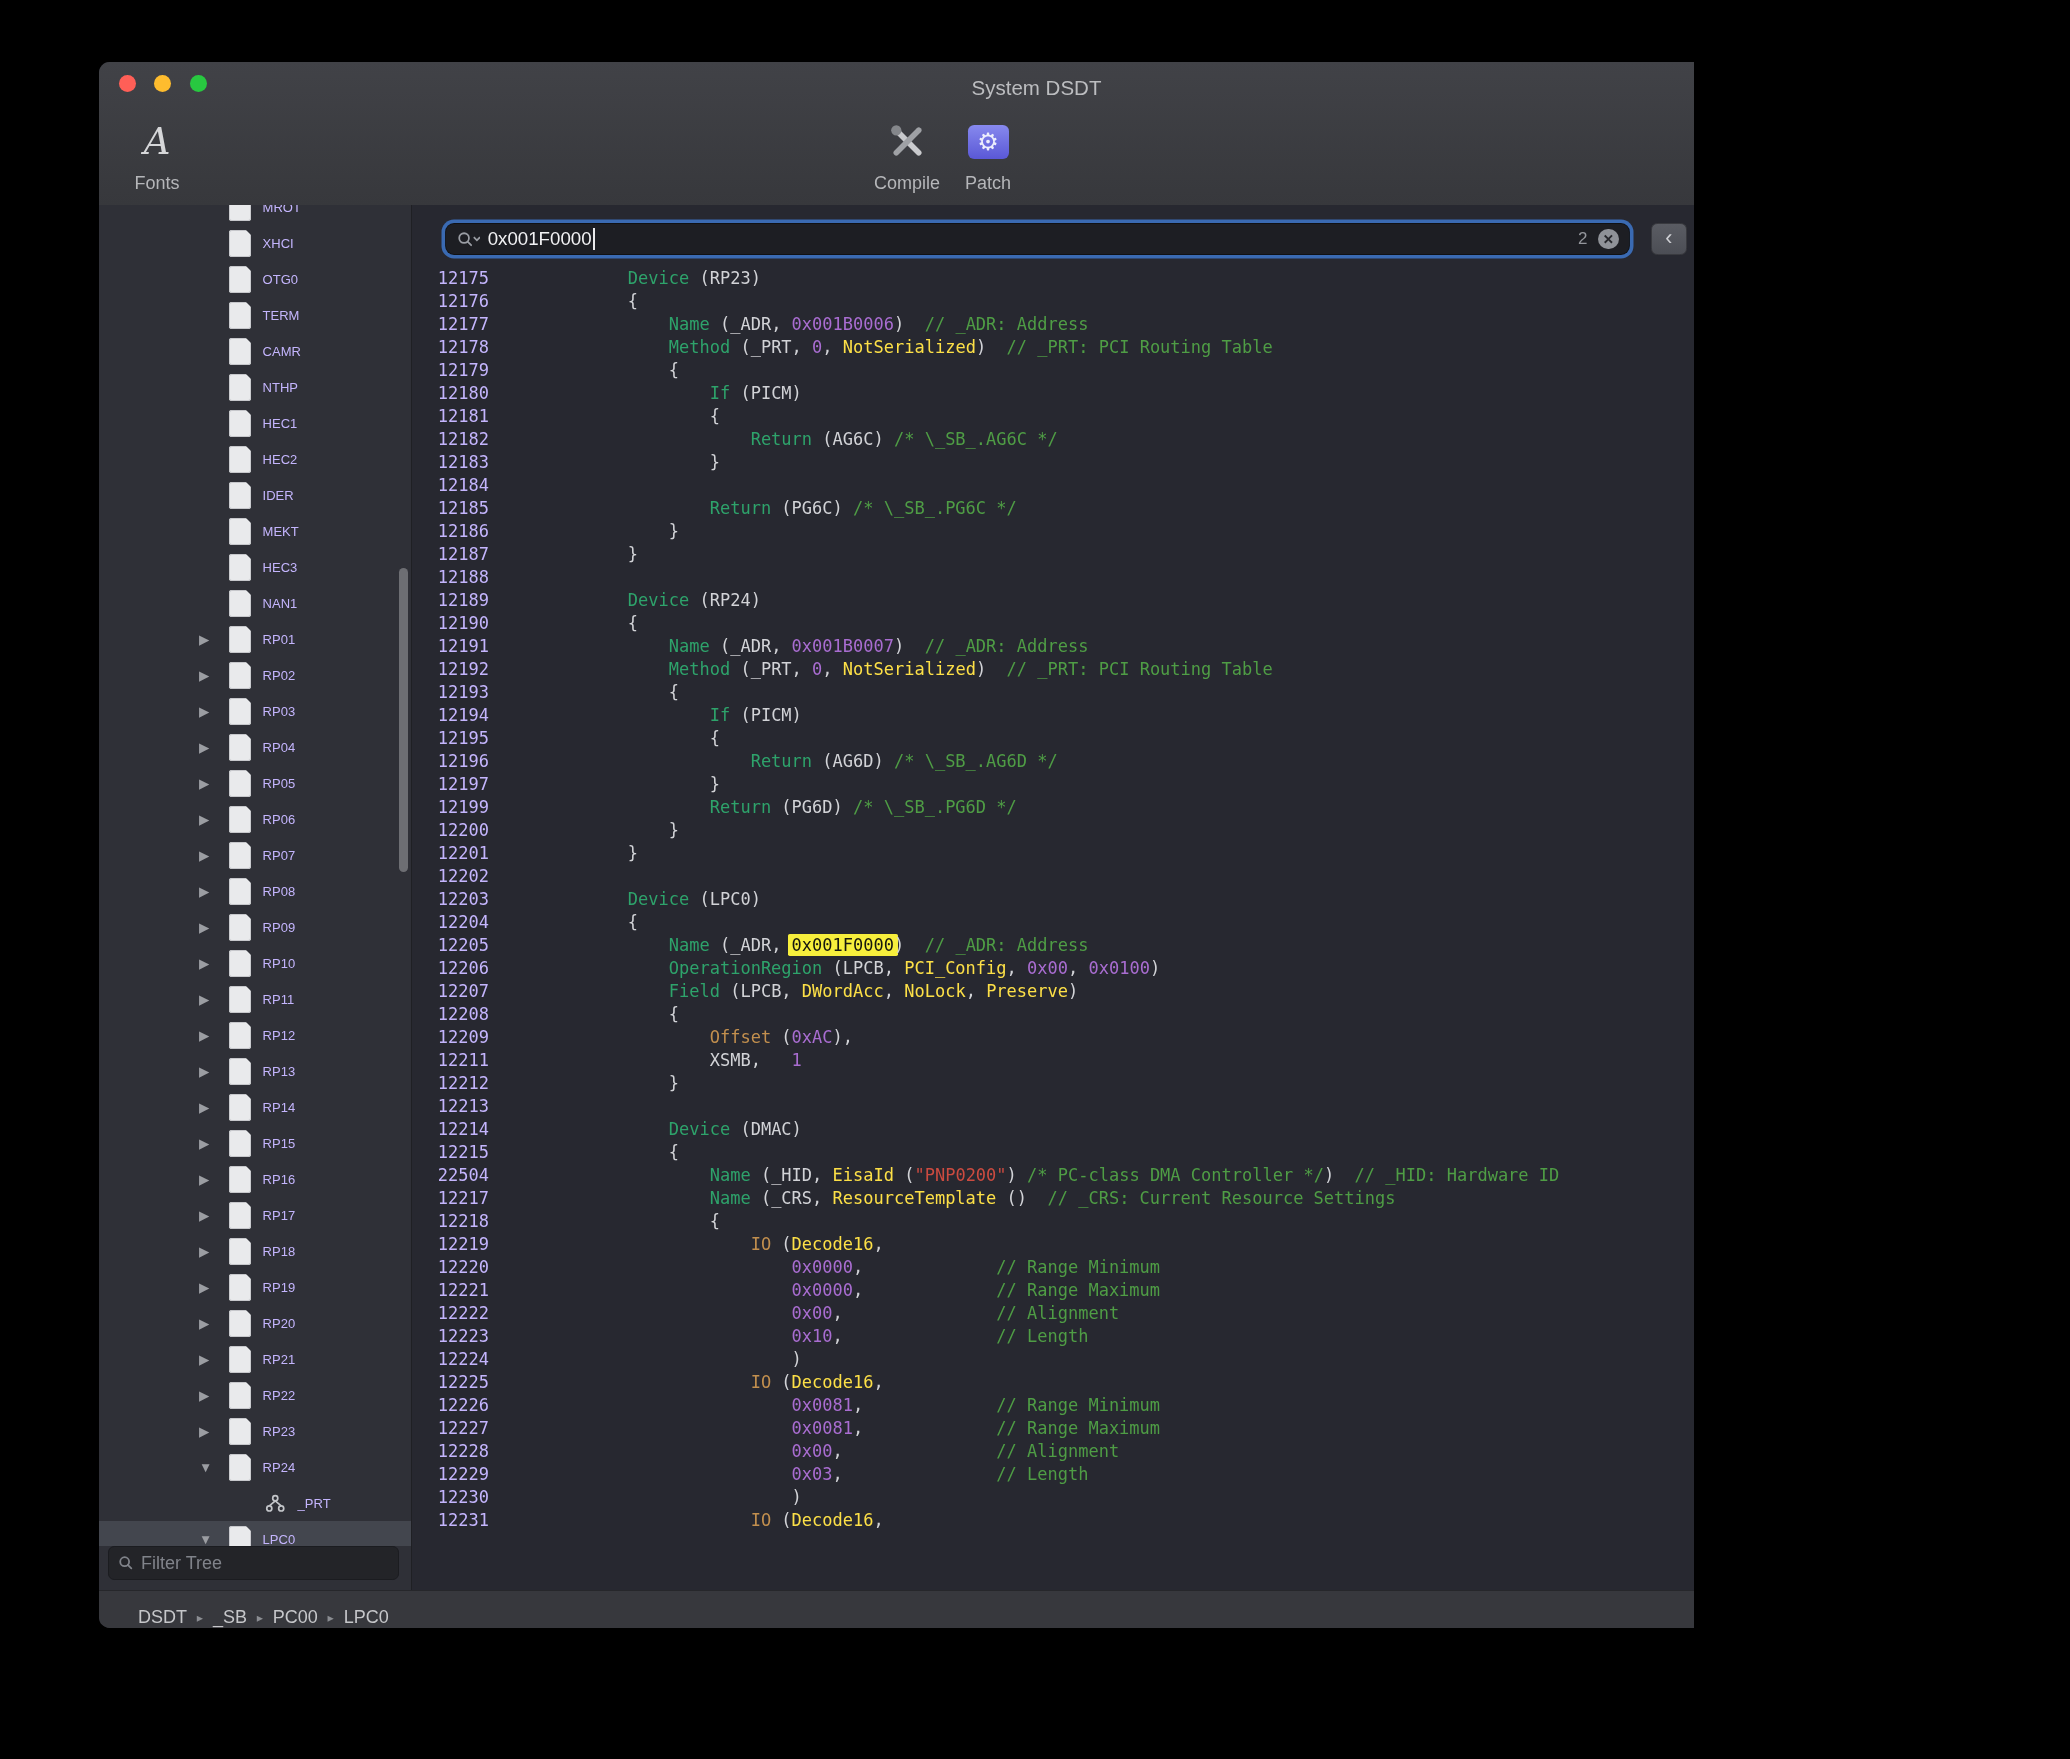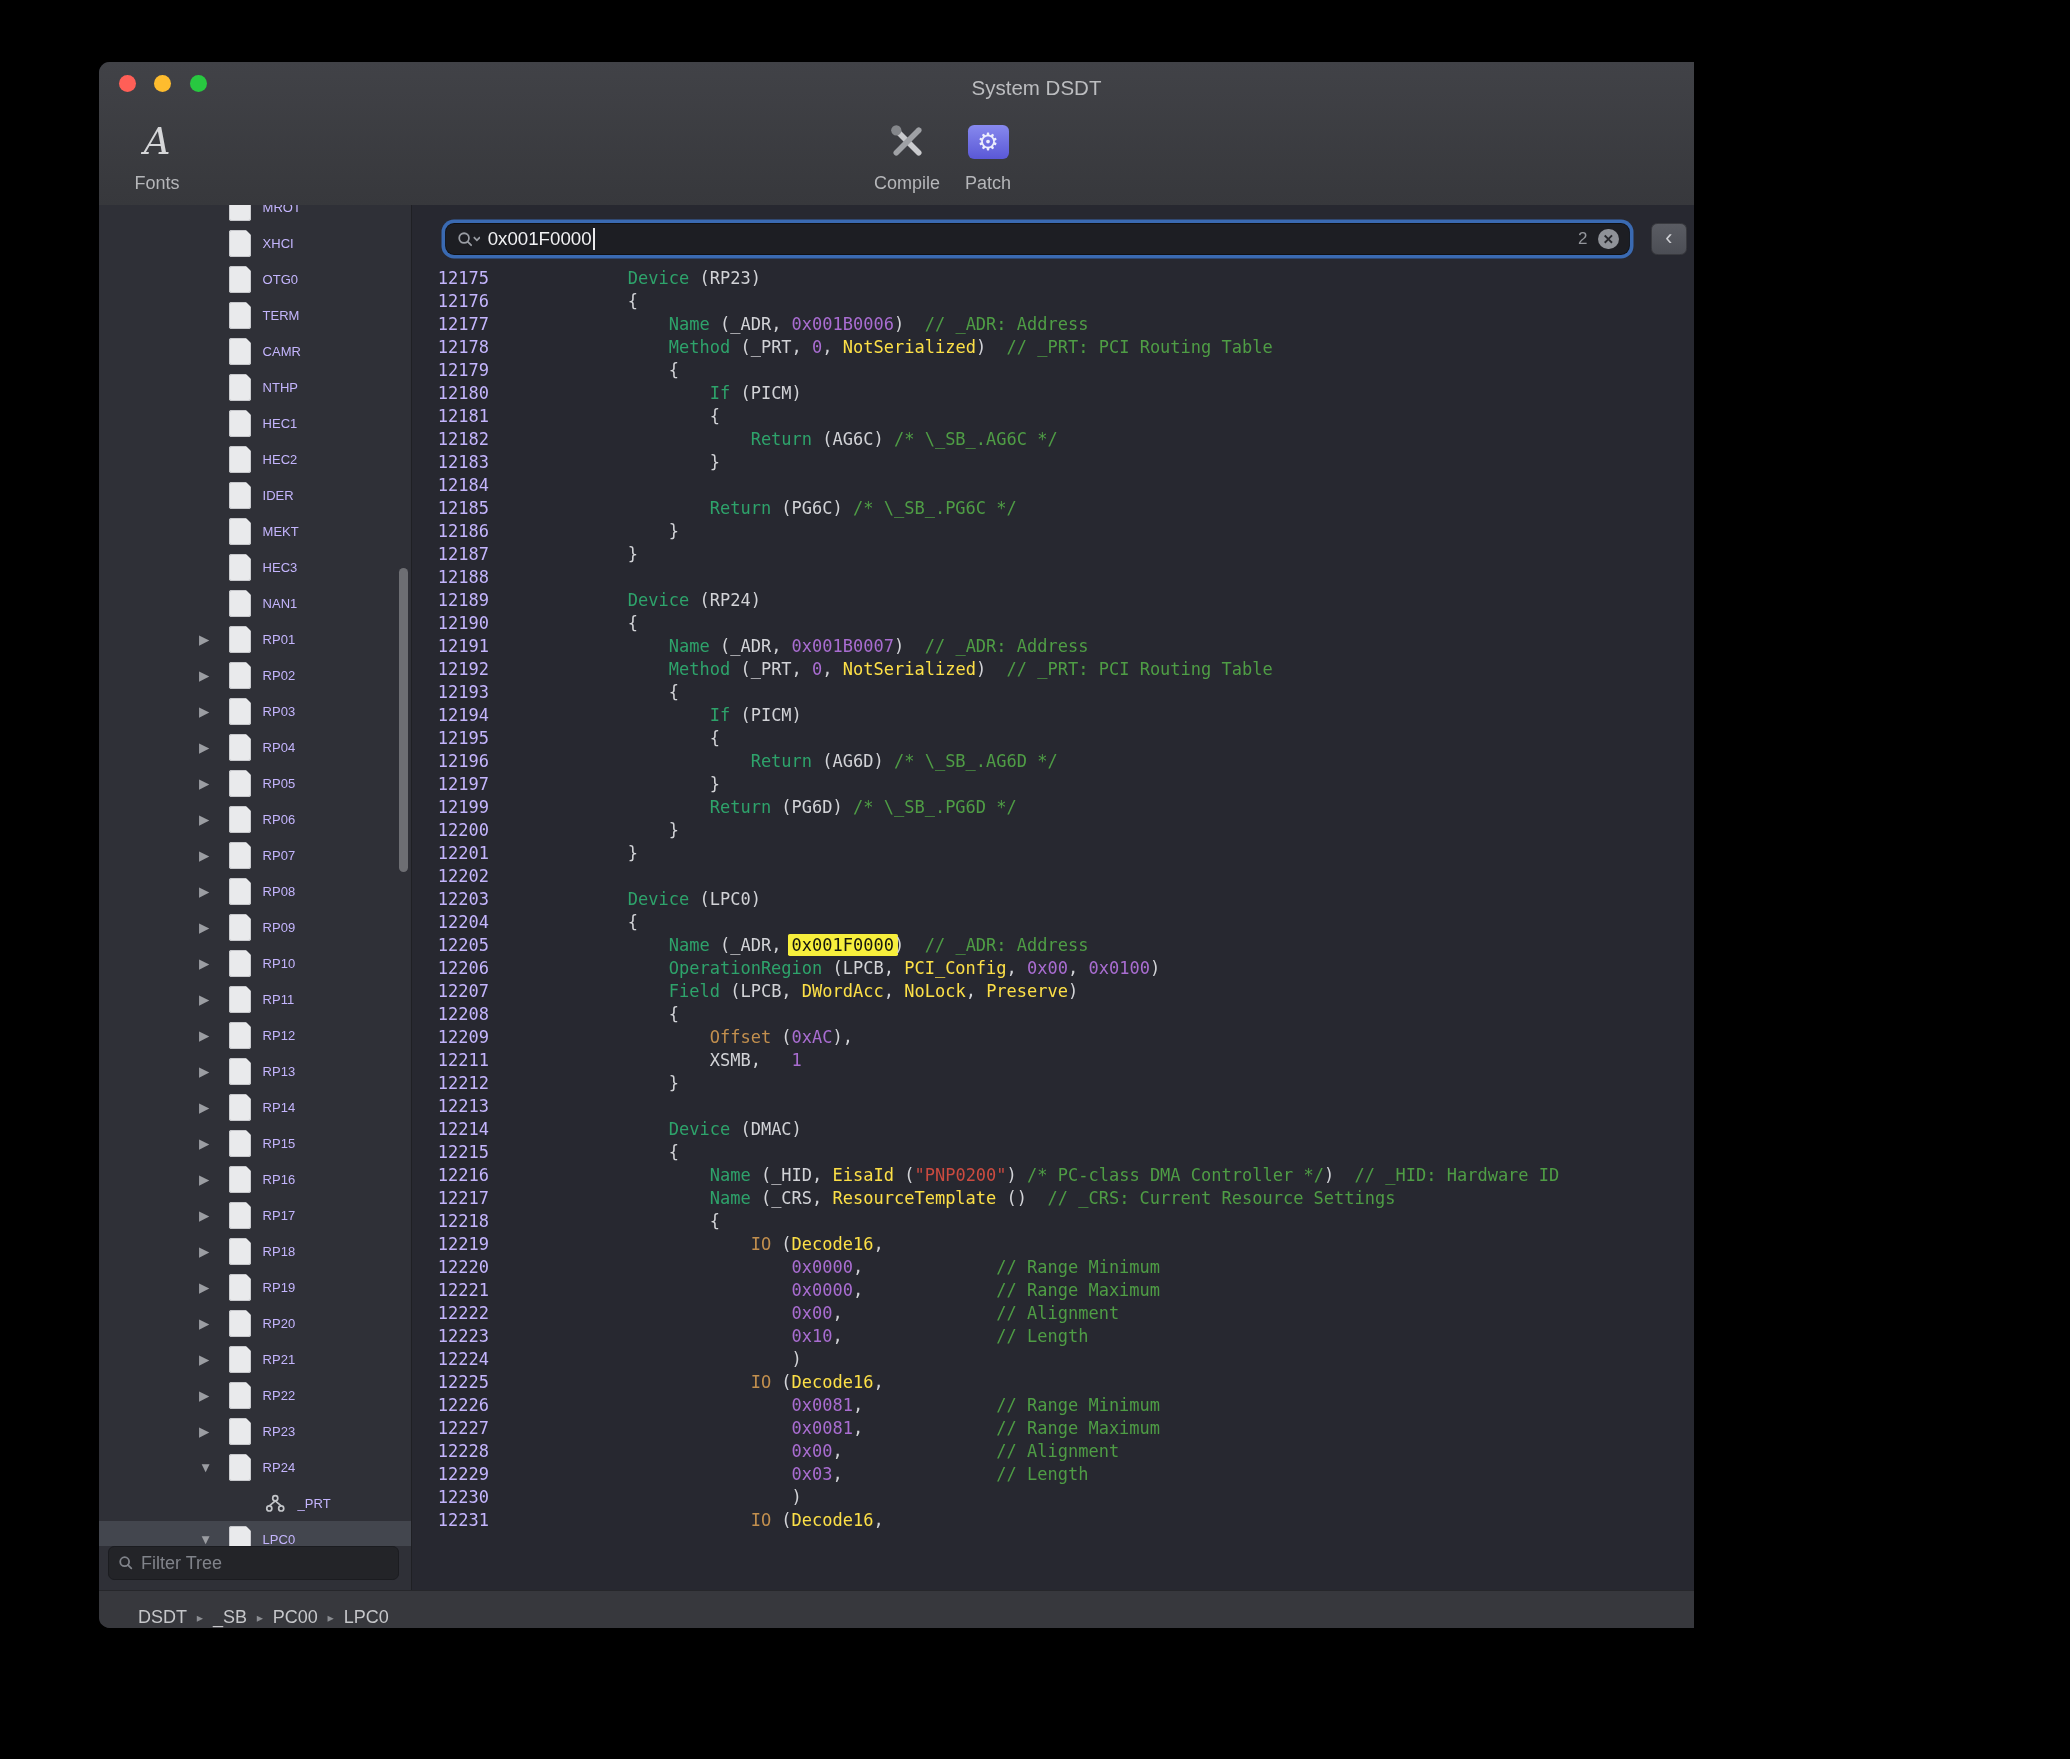--- a/index.html
+++ b/index.html
@@ -560,21 +560,21 @@
           </div>
           <div class="cl">
             <span class="ln">12214</span>
             <span class="cx"><span>                </span><span class="k">Device</span><span> (DMAC)</span></span>
           </div>
           <div class="cl">
             <span class="ln">12215</span>
             <span class="cx"><span>                {</span></span>
           </div>
           <div class="cl">
-            <span class="ln">12216</span>
+            <span class="ln">22504</span>
             <span class="cx"><span>                    </span><span class="k">Name</span><span> (_HID, </span><span class="t">EisaId</span><span> (</span><span class="s">"PNP0200"</span><span>) </span><span class="c">/* PC-class DMA Controller */</span><span>)  </span><span class="c">// _HID: Hardware ID</span></span>
           </div>
           <div class="cl">
             <span class="ln">12217</span>
             <span class="cx"><span>                    </span><span class="k">Name</span><span> (_CRS, </span><span class="t">ResourceTemplate</span><span> ()  </span><span class="c">// _CRS: Current Resource Settings</span></span>
           </div>
           <div class="cl">
             <span class="ln">12218</span>
             <span class="cx"><span>                    {</span></span>
           </div>

